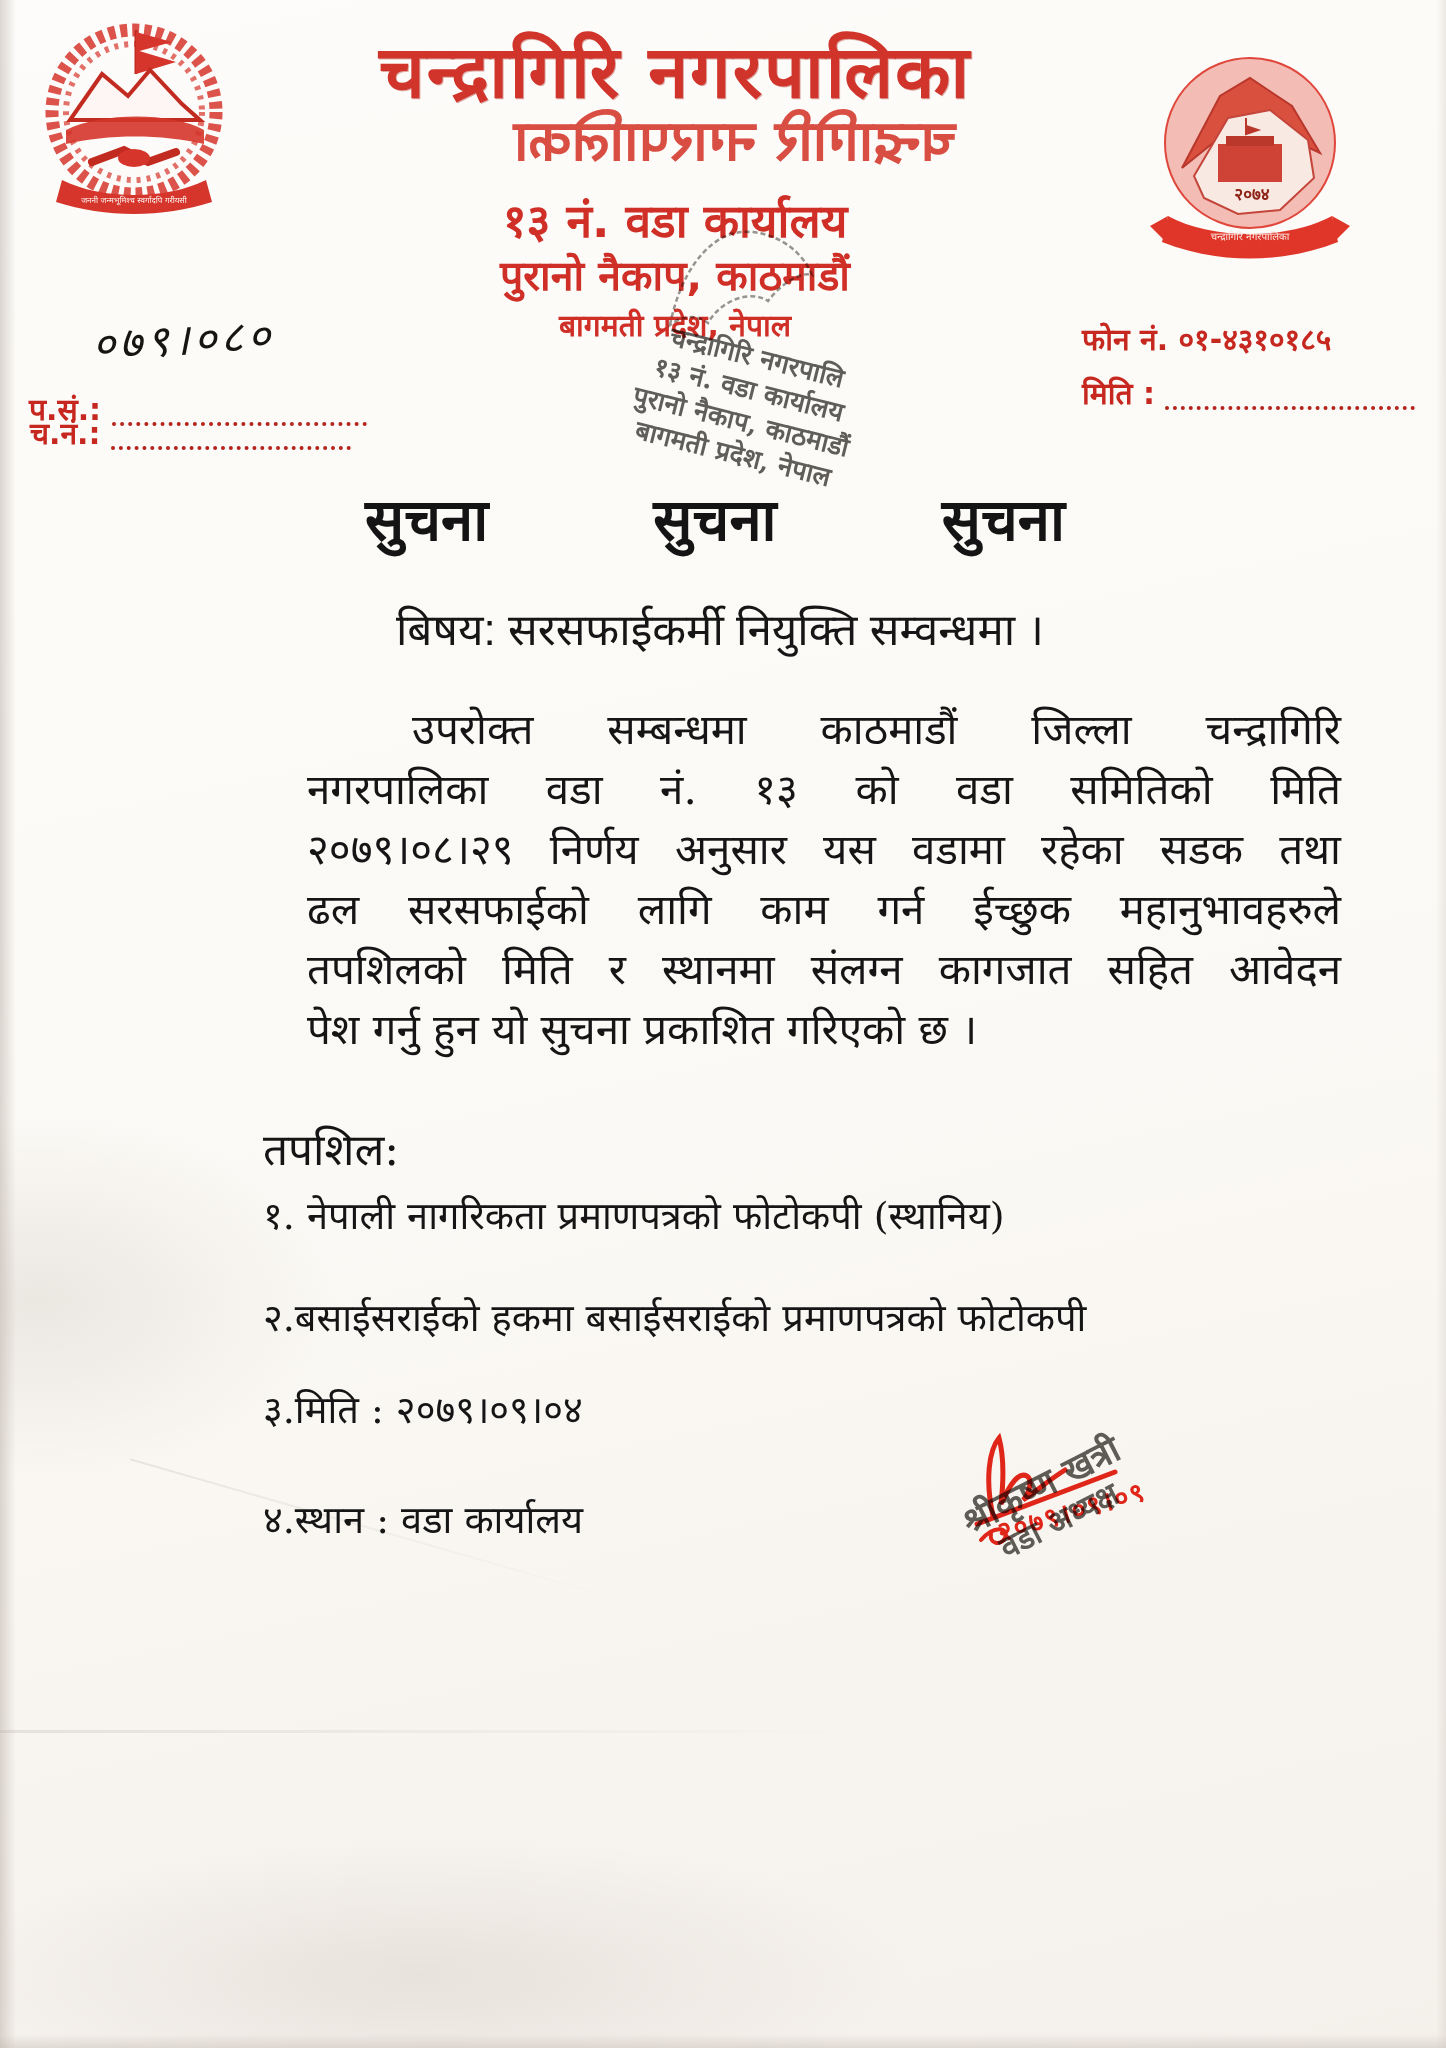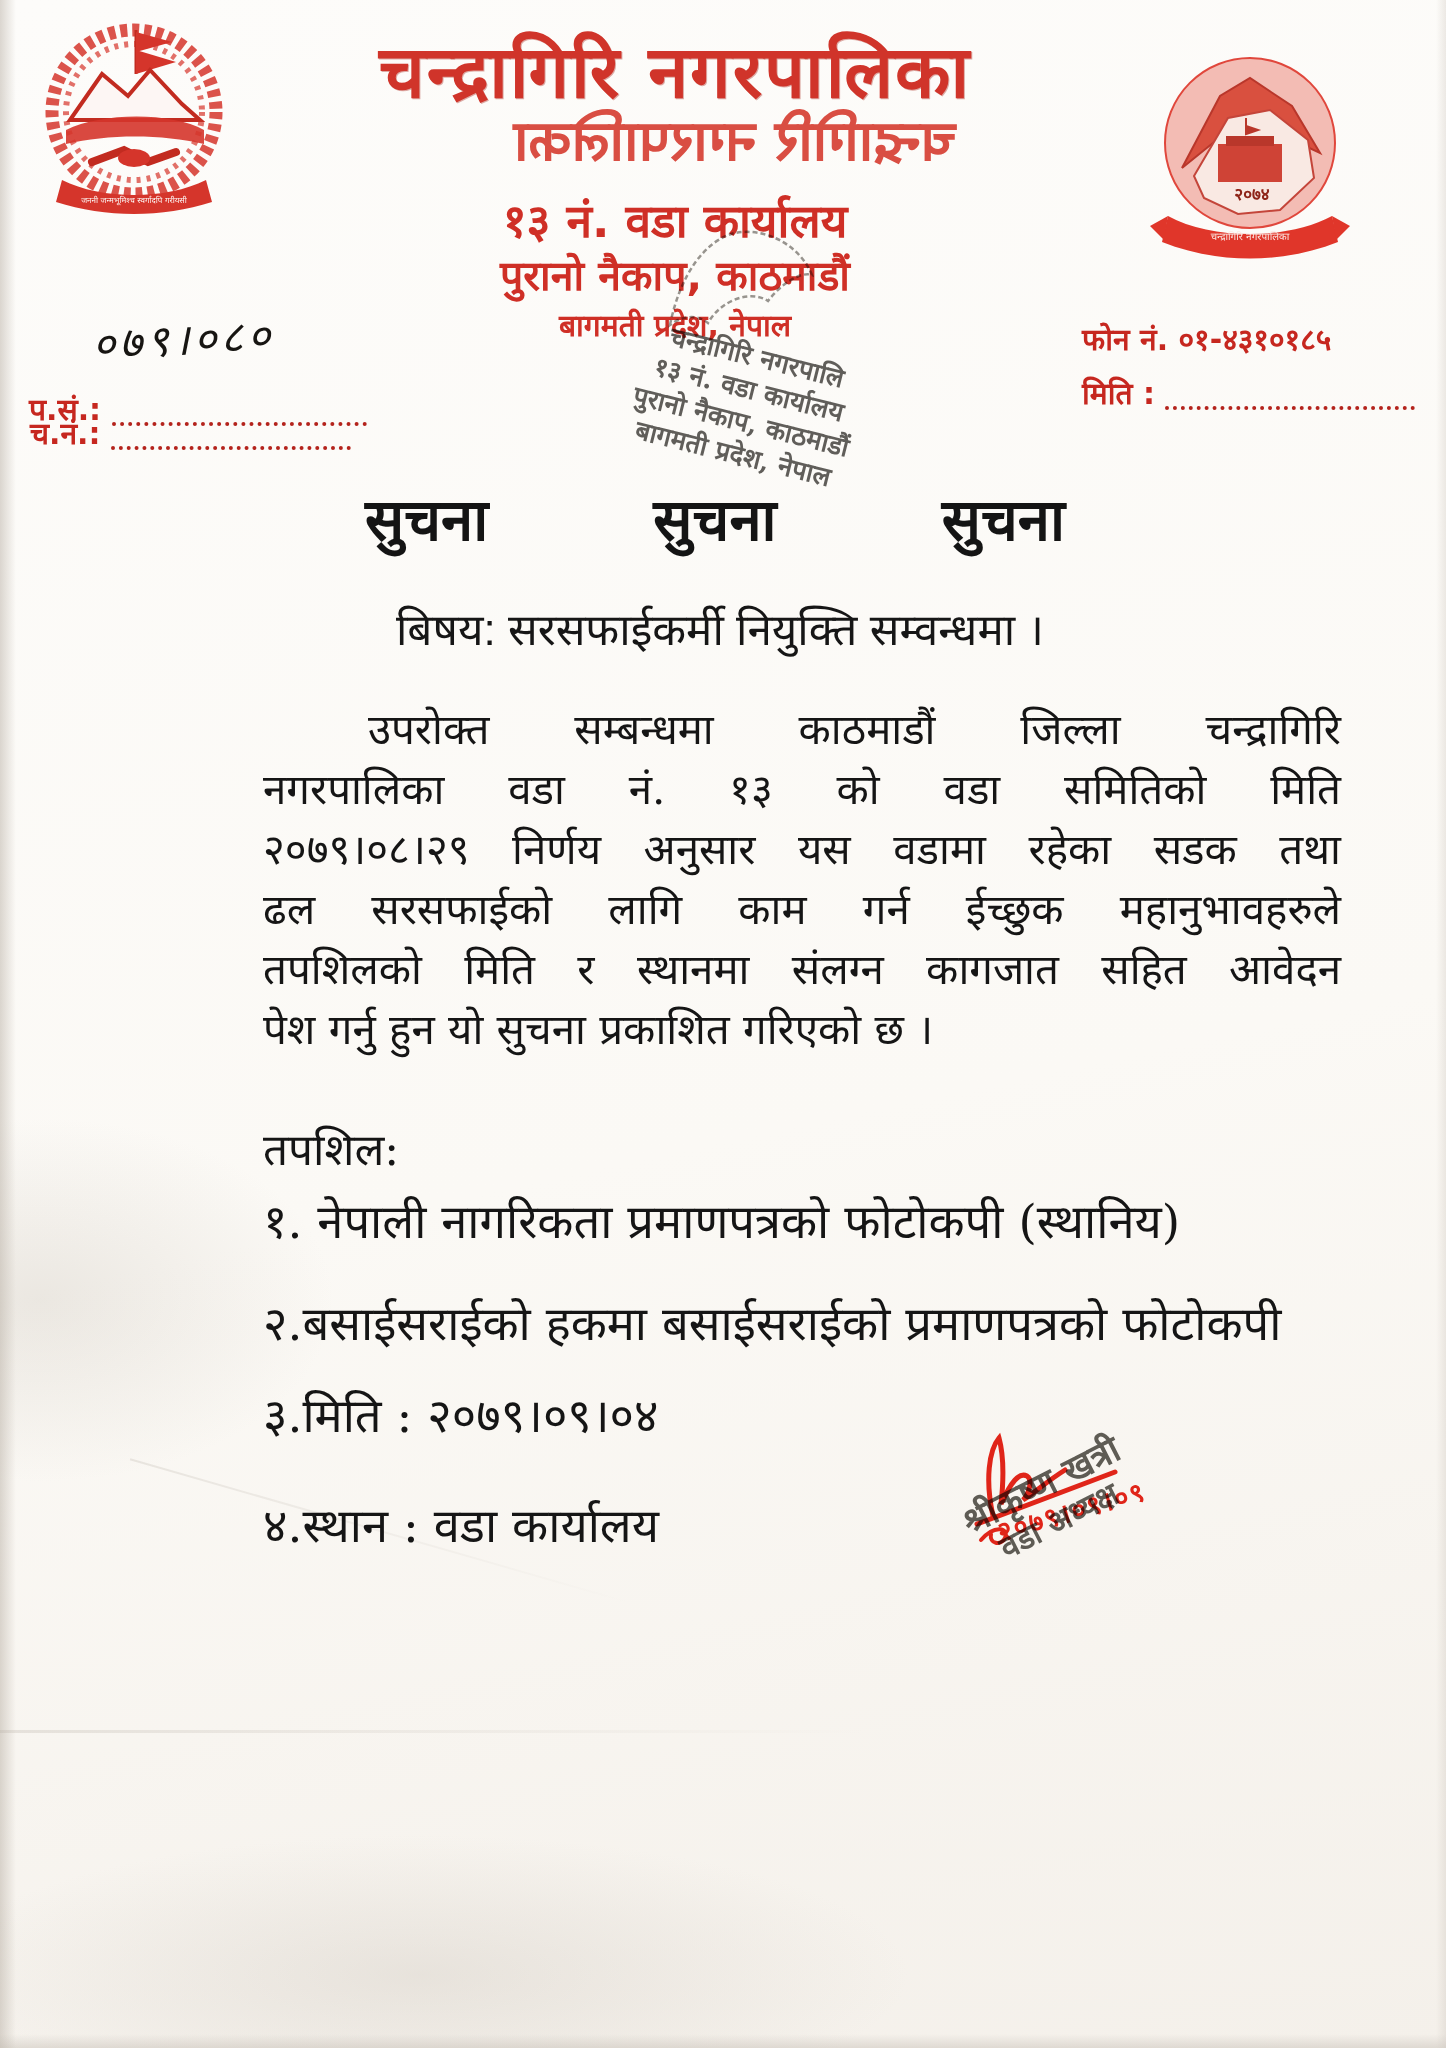--- a/index.html
+++ b/index.html
@@ -70,30 +70,30 @@
   .subject {
     left:170px; top:598px; width:1100px; text-align:center;
     font-family:Liberation Sans, sans-serif;
     font-size:44px; color:#161616; white-space:nowrap;
   }
 
   
   .body-block { left:263px; top:700px; width:1078px;
     font-family:"DejaVu Serif","Liberation Serif",serif;
     font-size:42px; color:#151515; }
-  .body-line { height:60px; line-height:60px; text-align:justify; text-align-last:justify; white-space:nowrap; }
+  .body-line { height:60px; line-height:60px; text-align:justify; text-align-last:justify; white-space:nowrap;margin-left:44px; }
   .body-line.first { text-indent:105px; }
   .body-line.last { text-align-last:left; white-space:normal; }
 
   .tapashil { left:263px; top:1098px;
     font-family:"DejaVu Serif","Liberation Serif",serif;
     font-size:44px; color:#151515;margin-top:20px; }
   .item { left:263px; width:1080px;
     font-family:"DejaVu Serif","Liberation Serif",serif;
-    font-size:47px; color:#151515; white-space:nowrap; }
+    font-size:38px; color:#151515; white-space:nowrap; }
   .item-1 { top:1188px; } .item-2 { top:1290px; }
   .item-3 { top:1382px; } .item-4 { top:1492px; }
 
   
   .sig-scribble { left:965px; top:1420px; }
   .sig-date {
     left:995px; top:1492px; transform:rotate(-16deg);
     color:#e02519; font-size:27px; font-weight:bold; letter-spacing:2px;
     font-family:"DejaVu Serif","Liberation Serif",serif; white-space:nowrap;
   }

